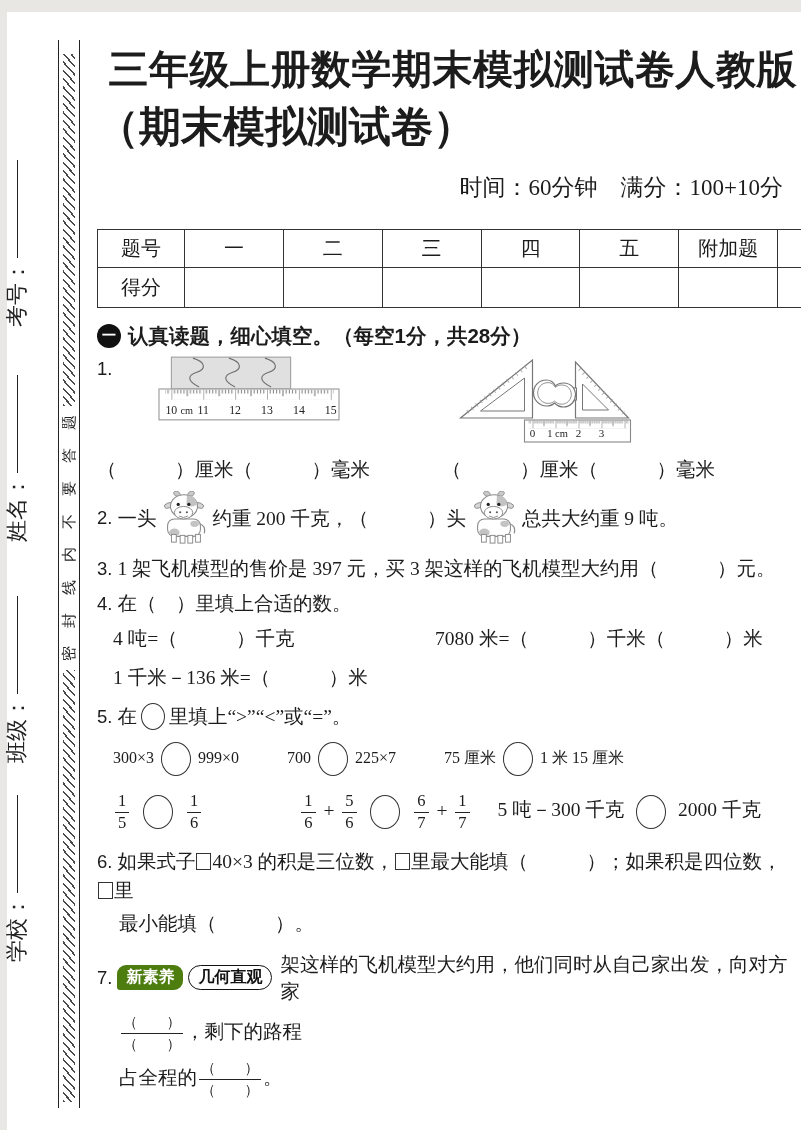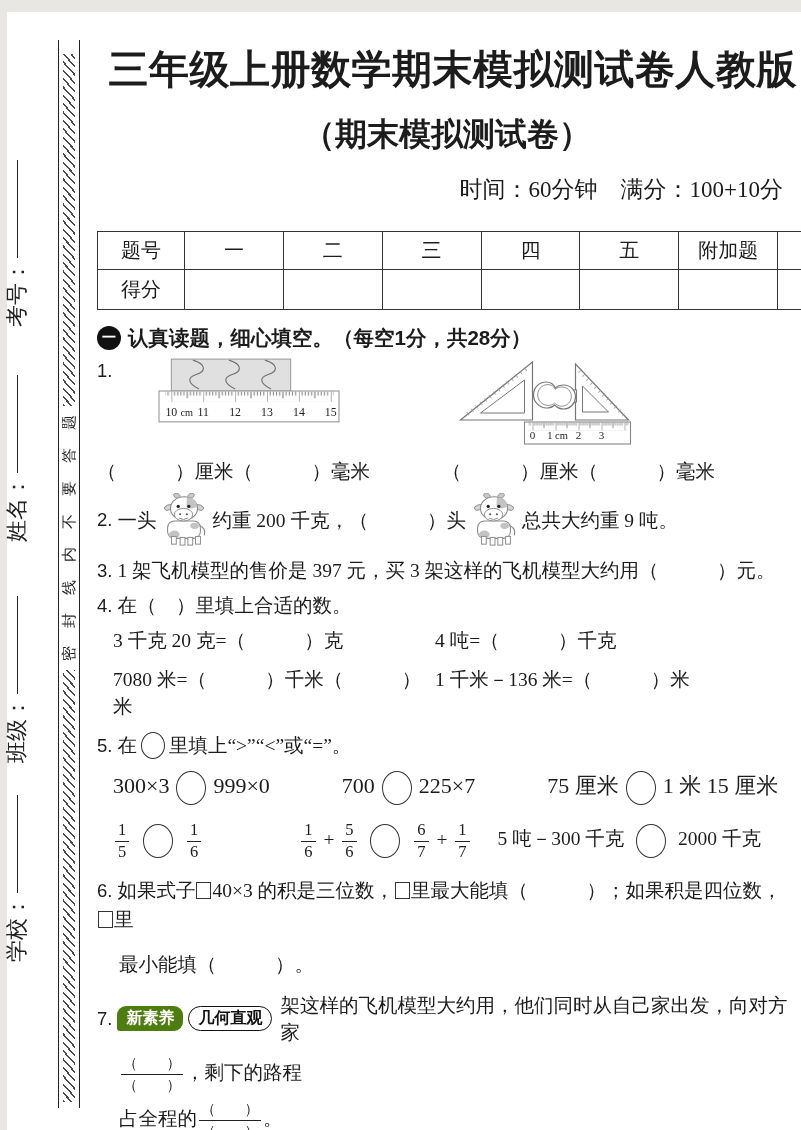--- a/index.html
+++ b/index.html
@@ -31,21 +31,21 @@
   .hatch.top{ height:352px; margin-top:14px; }
   .hatch.bottom{ flex:1; margin-bottom:6px; }
   .seal-char{
     height:33px; display:flex; align-items:center; justify-content:center;
     font-size:15px; color:#222; transform:rotate(-90deg); flex:none;
   }
 
   
   .main{ position:absolute; left:97px; top:0; width:700px; }
   .title{ margin-top:42px; text-align:right; font-size:40px; font-weight:bold; letter-spacing:0.5px; }
-  .subtitle{ margin-top:16px; text-align:center; font-size:32px; font-weight:bold; }
+  .subtitle{ margin-top:2px; text-align:left; font-size:42px; font-weight:bold; }
   .meta{ margin-top:17px; text-align:right; padding-right:14px; font-size:23px; }
 
   table.score{ margin-top:26px; width:780px; border-collapse:collapse; table-layout:fixed; }
   table.score td{
     border:1.2px solid #333; text-align:center; font-size:20px; height:38px;
   }
   table.score tr:last-child td{ height:40px; }
   table.score{ border:1.5px solid #222; }
 
   .sec-head{ margin-top:14px; display:flex; align-items:center; gap:7px;
@@ -62,31 +62,31 @@
 
   .q2-row{ margin-top:8px; display:flex; align-items:center; font-size:19.5px; }
   .q3-row{ margin-top:10px; font-size:19.5px; }
   .q4-intro{ margin-top:8px; font-size:19.5px; }
   .q4-grid{ margin-left:16px; margin-top:8px; display:grid; grid-template-columns:322px auto; row-gap:12px; font-size:19.5px; }
 
   .q5-intro{ margin-top:12px; font-size:19.5px; display:flex; align-items:center; }
   .cmp-circle{ display:inline-block; width:24px; height:27px; border:1.3px solid #333; border-radius:50%;
     vertical-align:middle; margin:0 4px; }
   .cmp-circle.big{ width:30px; height:34px; margin:0 7px; }
-  .q5-row1{ margin-top:12px; margin-left:16px; display:flex; font-size:22px; align-items:center;gap:24px; }
+  .q5-row1{ margin-top:12px; margin-left:16px; display:flex; font-size:16px; align-items:center; }
   .q5-row1 .c2{ margin-left:48px; } .q5-row1 .c3{ margin-left:48px; }
   .q5-row2{ margin-top:16px; margin-left:16px; display:flex; align-items:center; font-size:19.5px; }
   .q5-row2 .c2{ margin-left:96px; } .q5-row2 .c3{ margin-left:26px; }
   .frac{ display:inline-block; text-align:center; font-size:16.5px; vertical-align:middle; line-height:1.15; margin:0 2px; }
   .frac .n{ display:block; border-bottom:1.3px solid #222; padding:0 3px 1px; }
   .frac .d{ display:block; padding-top:1px; }
   .plus{ margin:0 1px; }
 
   .q6{ margin-top:14px; font-size:19.5px; line-height:1.5; }
-  .q6 .l2{ margin-left:22px; margin-top:16px; }
+  .q6 .l2{ margin-left:22px; margin-top:4px; }
   .sq{ display:inline-block; width:15px; height:17px; border:1.2px solid #333; vertical-align:-2px; margin:0 1px; }
 
   .q7-l1{ margin-top:12px; display:flex; align-items:center; font-size:19.5px; }
   .badge-solid{ background:#4d7c0f; color:#fff; font-family:"Liberation Sans","DejaVu Sans",sans-serif;
     font-weight:bold; font-size:16px; padding:2px 9px; border-radius:9px 9px 9px 3px; margin-right:5px; flex:none; }
   .badge-outline{ border:1.6px solid #111; color:#111; font-family:"Liberation Sans","DejaVu Sans",sans-serif;
     font-weight:bold; font-size:16px; padding:1px 9px; border-radius:13px; margin-right:8px; flex:none; }
   .q7-l2{ margin-top:8px; margin-left:22px; font-size:19.5px; }
   .q7-l3{ margin-top:6px; margin-left:22px; font-size:19.5px; }
   .fblank{ display:inline-block; text-align:center; font-size:14.5px; vertical-align:middle; line-height:1.3; margin:0 2px; }
@@ -305,21 +305,20 @@
   </div>
 
   <div class="q3-row">
     <span class="qnum">3.</span><span>1 架飞机模型的售价是 397 元，买 3 架这样的飞机模型大约用（　　　）元。</span>
   </div>
 
   <div class="q4-intro">
     <span class="qnum">4.</span><span>在（　）里填上合适的数。</span>
   </div>
   <div class="q4-grid">
-    <span>3 千克 20 克=（　　　）克</span>
     <span>4 吨=（　　　）千克</span>
     <span>7080 米=（　　　）千米（　　　）米</span>
     <span>1 千米－136 米=（　　　）米</span>
   </div>
 
   <div class="q5-intro">
     <span class="qnum">5.</span>
     <span>在</span>
     <span class="cmp-circle"></span>
     <span>里填上“&gt;”“&lt;”或“=”。</span>

